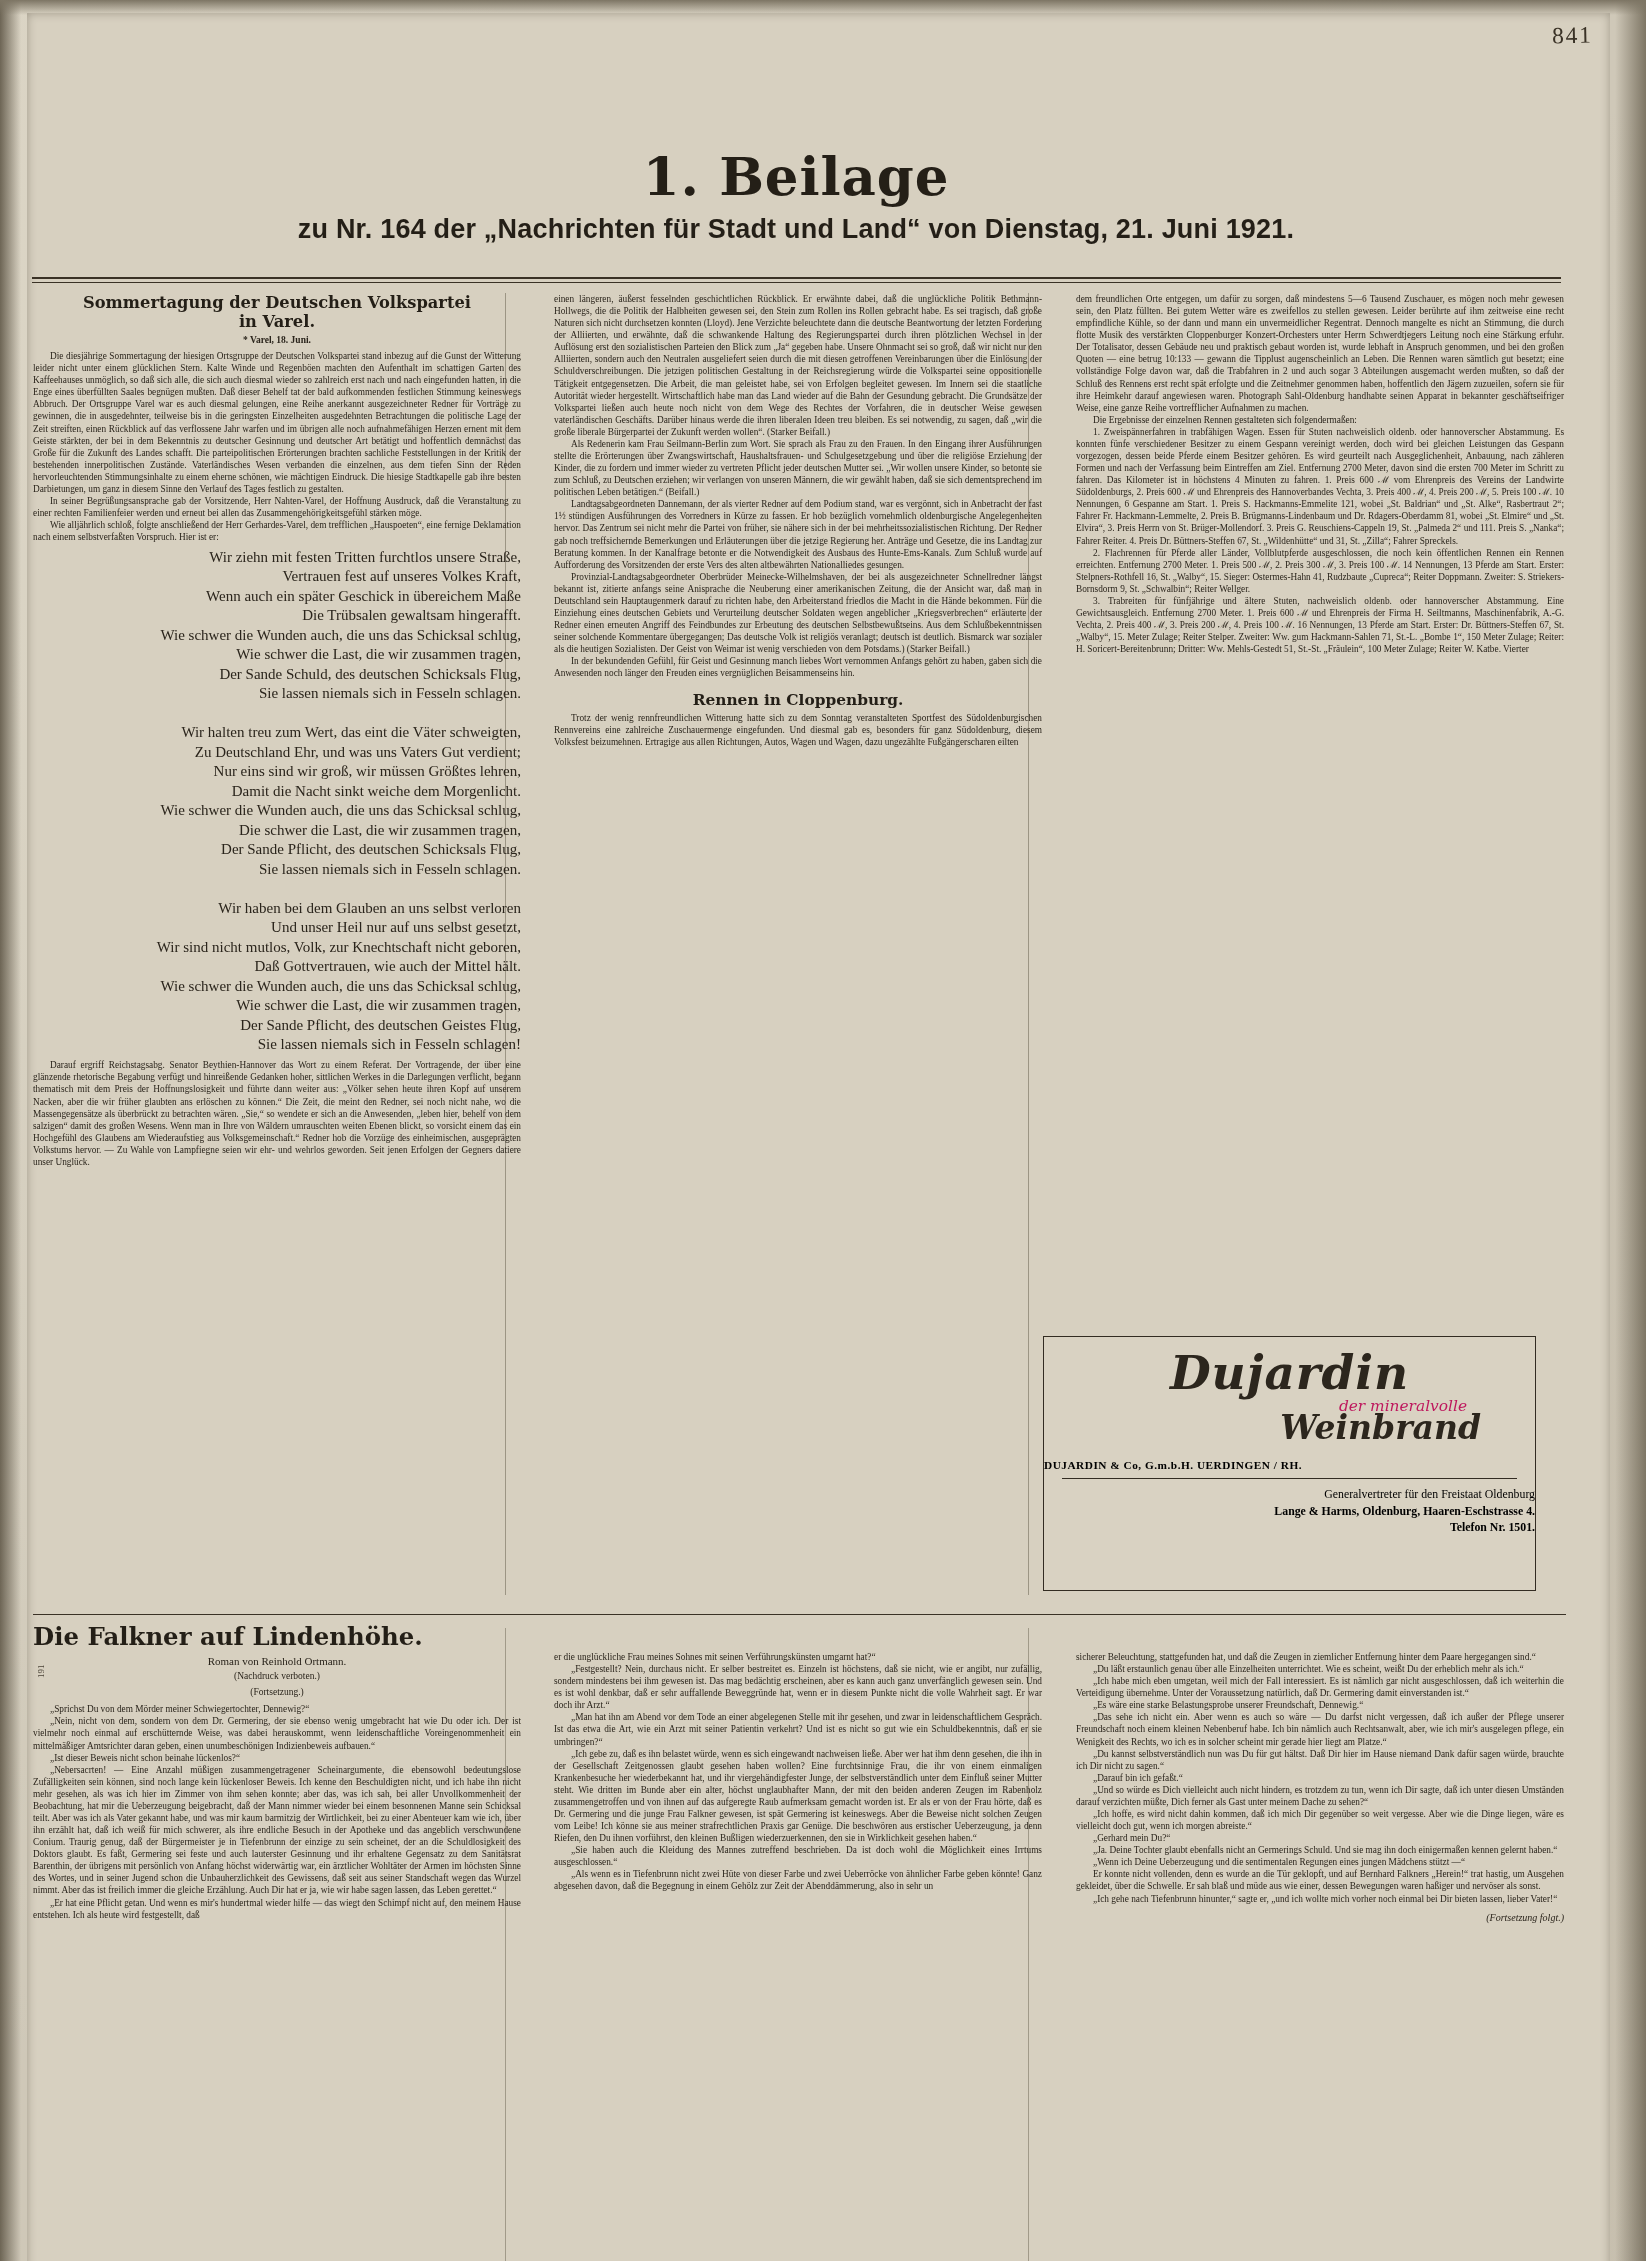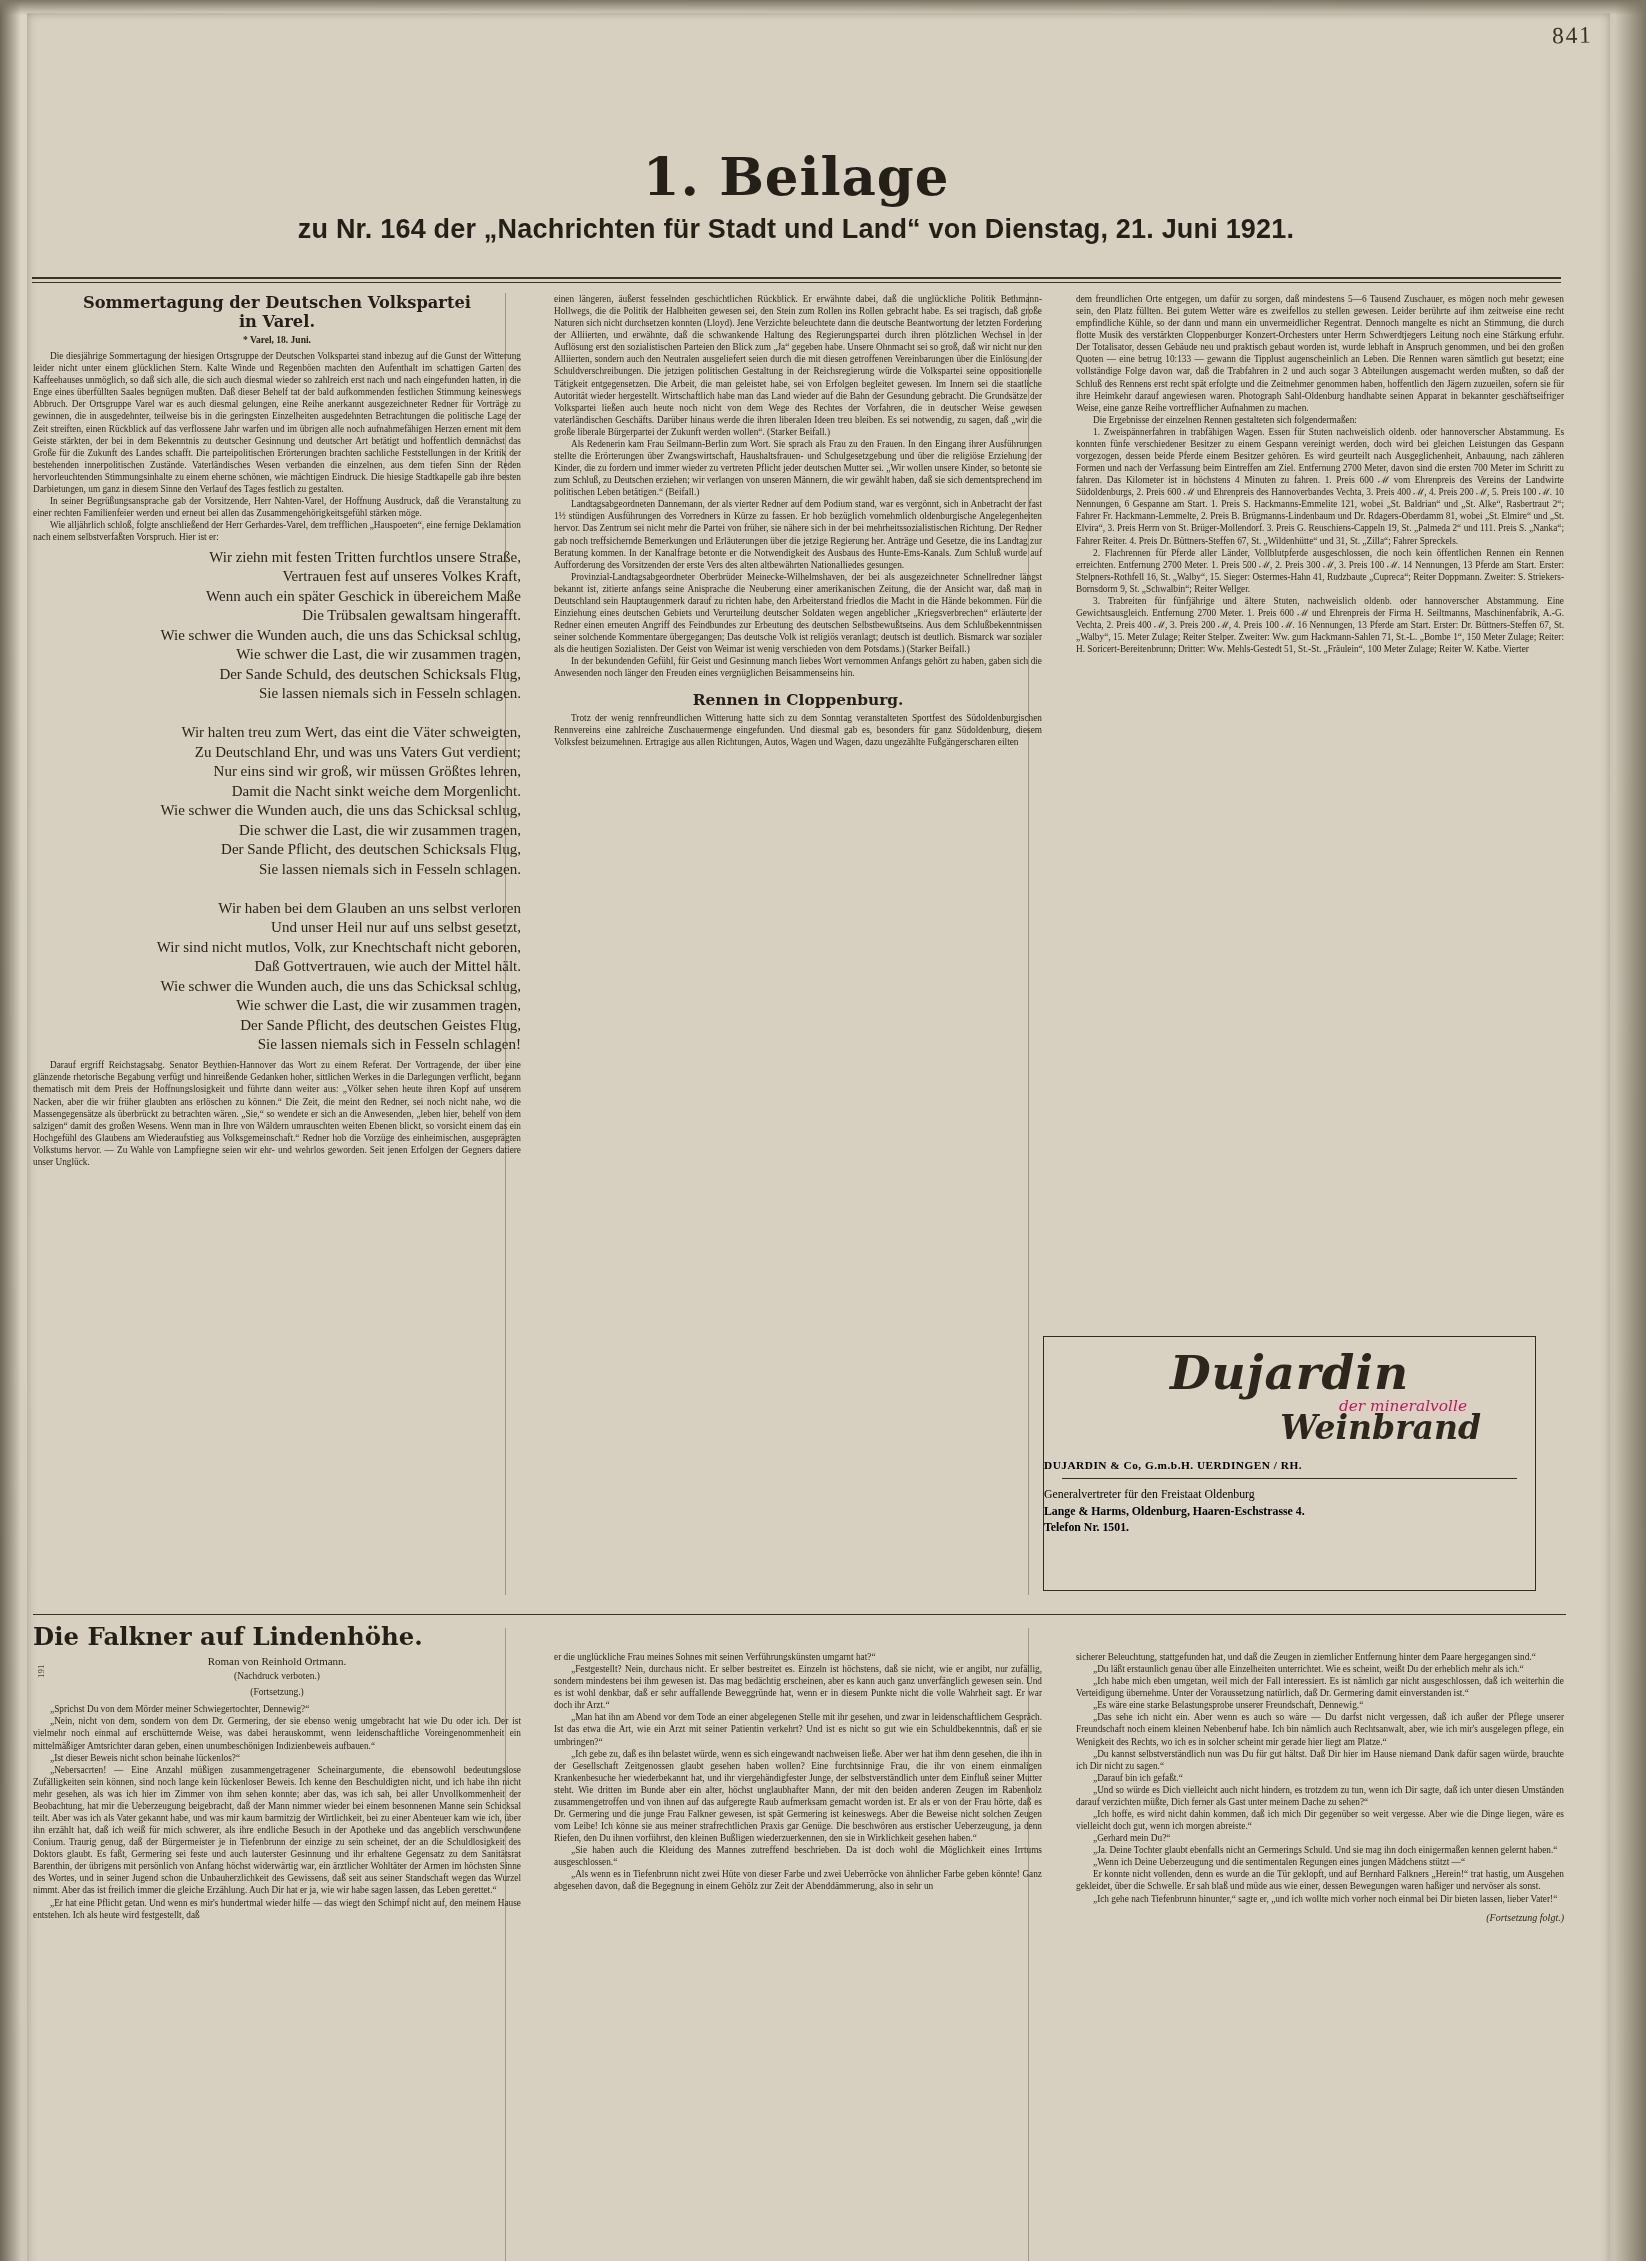--- a/index.html
+++ b/index.html
@@ -193,21 +193,21 @@
     font-weight: bold;
     letter-spacing: 0.5px;
     margin-top: 11.8px;
   }
   .ad hr.adrule {
     border: none;
     border-top: 0.9px solid #332c22;
     margin: 7.2px 18px;
   }
   .ad .repl {
-    text-align: left;
+    text-align: right;
     font-size: 11.8px;
     line-height: 1.4;
     margin-top: 2.7px;
   }
 
   
   .feuilleton {
     position: absolute;
     left: 33px;
     top: 1624px;

